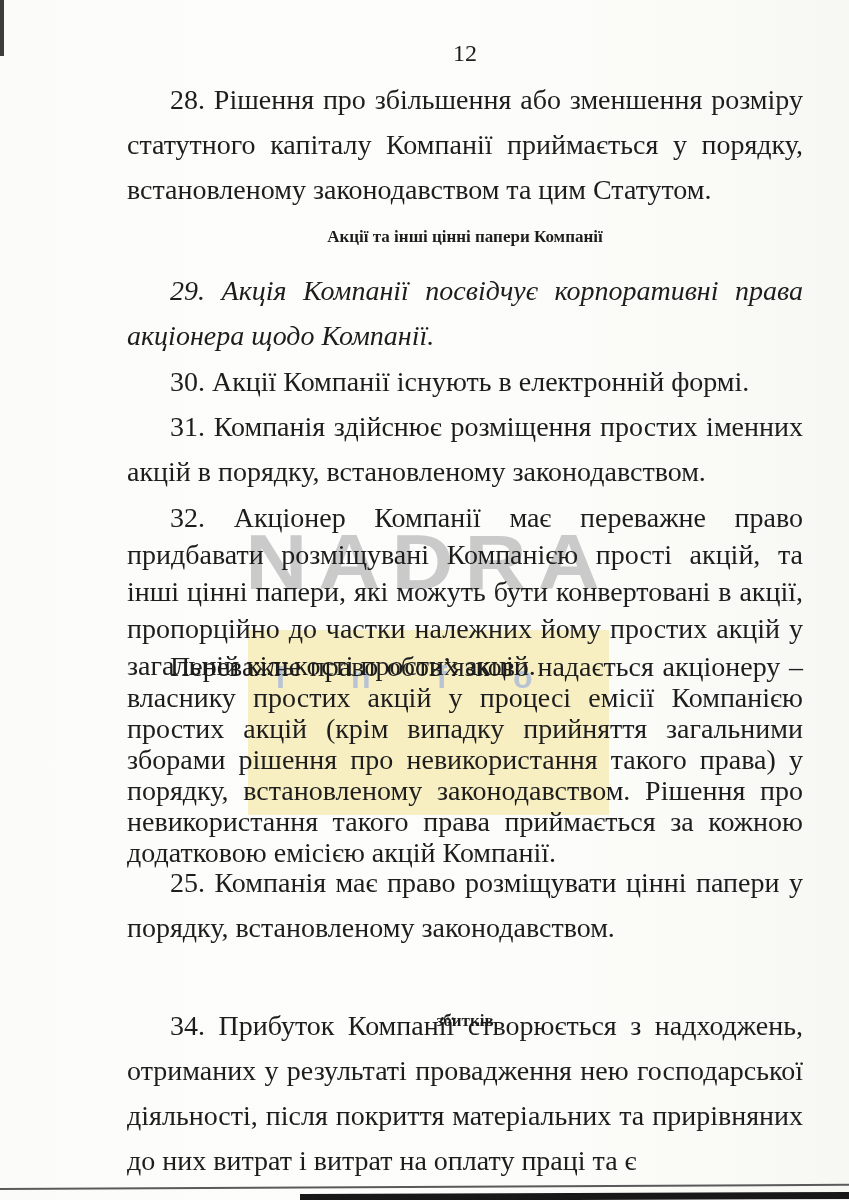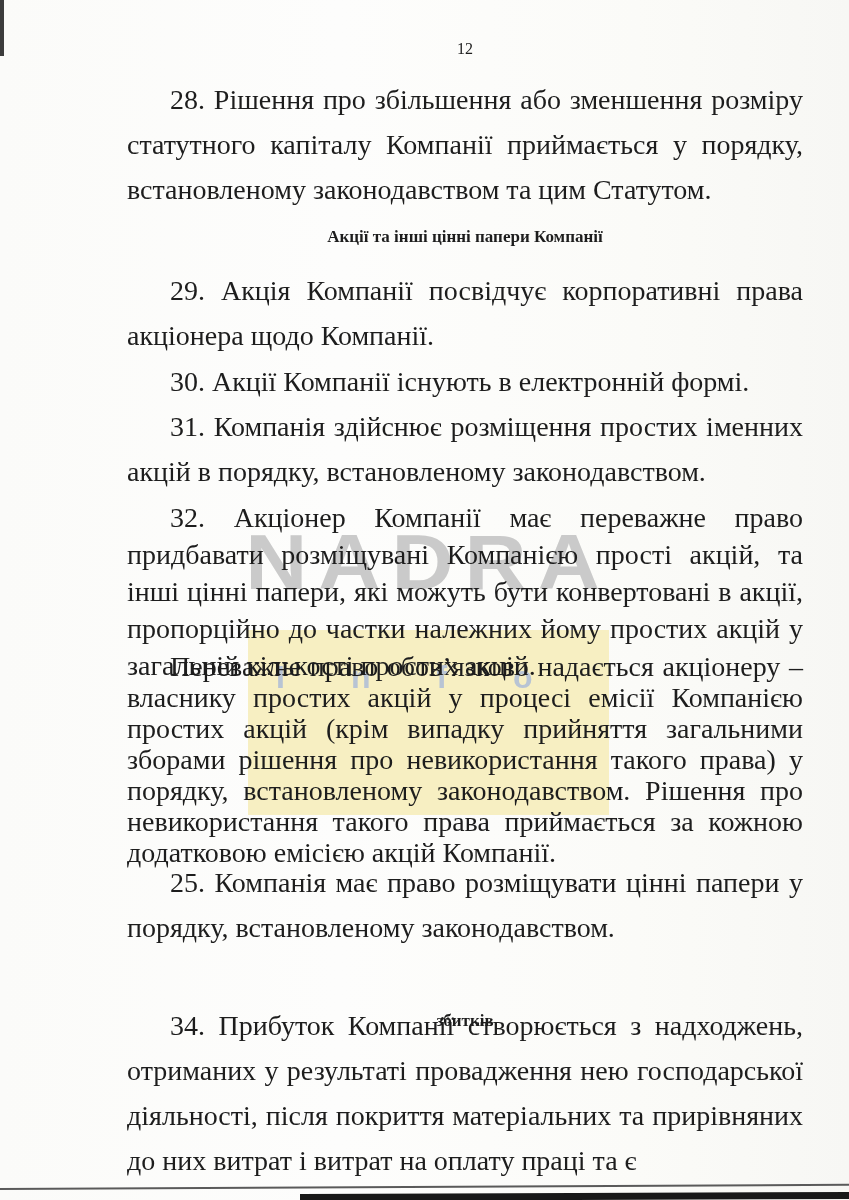--- a/index.html
+++ b/index.html
@@ -61,29 +61,29 @@
   
   .tx{
     position:absolute;left:127px;width:676px;
     z-index:3;
     font-size:28px;line-height:45px;
     text-align:justify;
   }
   .tx.indent{text-indent:43px;}
   .pagenum{
     position:absolute;left:127px;top:40px;width:676px;
-    z-index:3;text-align:center;font-size:16px;
+    z-index:3;text-align:center;font-size:24px;
   }
   .heading{
     position:absolute;left:127px;width:676px;
     z-index:3;text-align:center;font-weight:bold;font-size:17px;line-height:45px;
   }
   #p28{top:77px;}
   #h-shares{top:214px;}
-  #p29{top:268px;}
+  #p29{top:268px;font-style:italic;}
   #p30{top:359px;}
   #p31{top:404px;}
   #p32{top:491px;line-height:37px;margin-top:8px;}
   #p32a{top:651px;line-height:31px;}
   #p33{top:860px;}
   #h-profit-1{top:948px;}
   #h-profit-2{top:998px;}
   #p34{top:1003px;}
 </style>
 </head>

